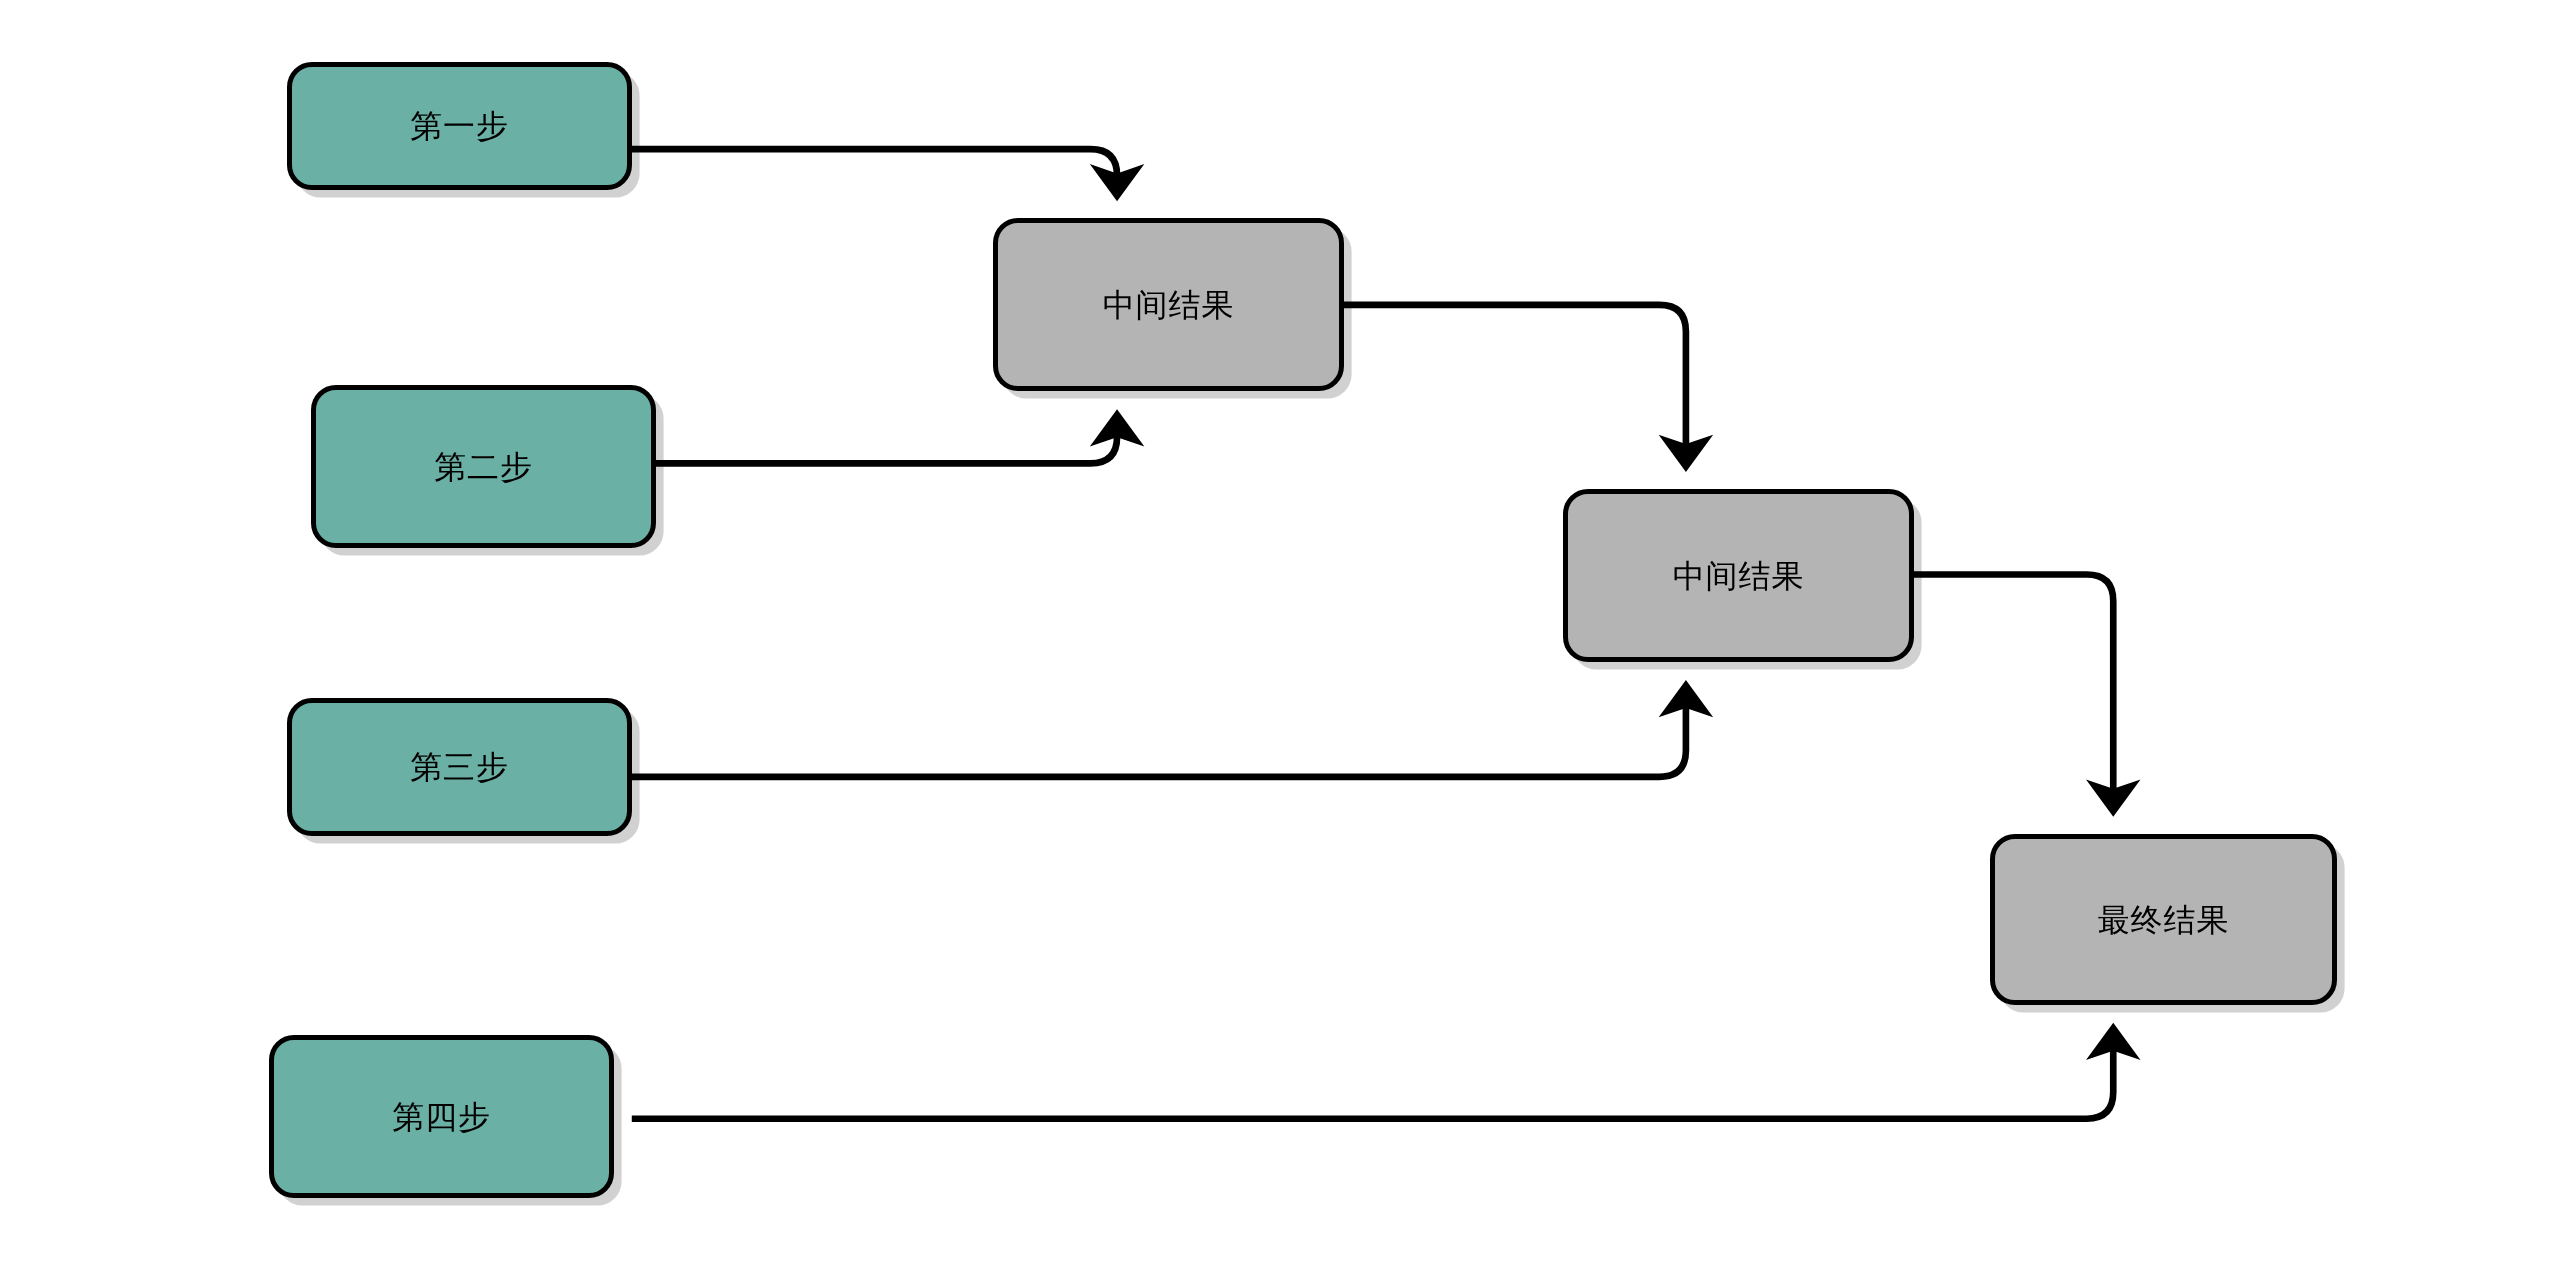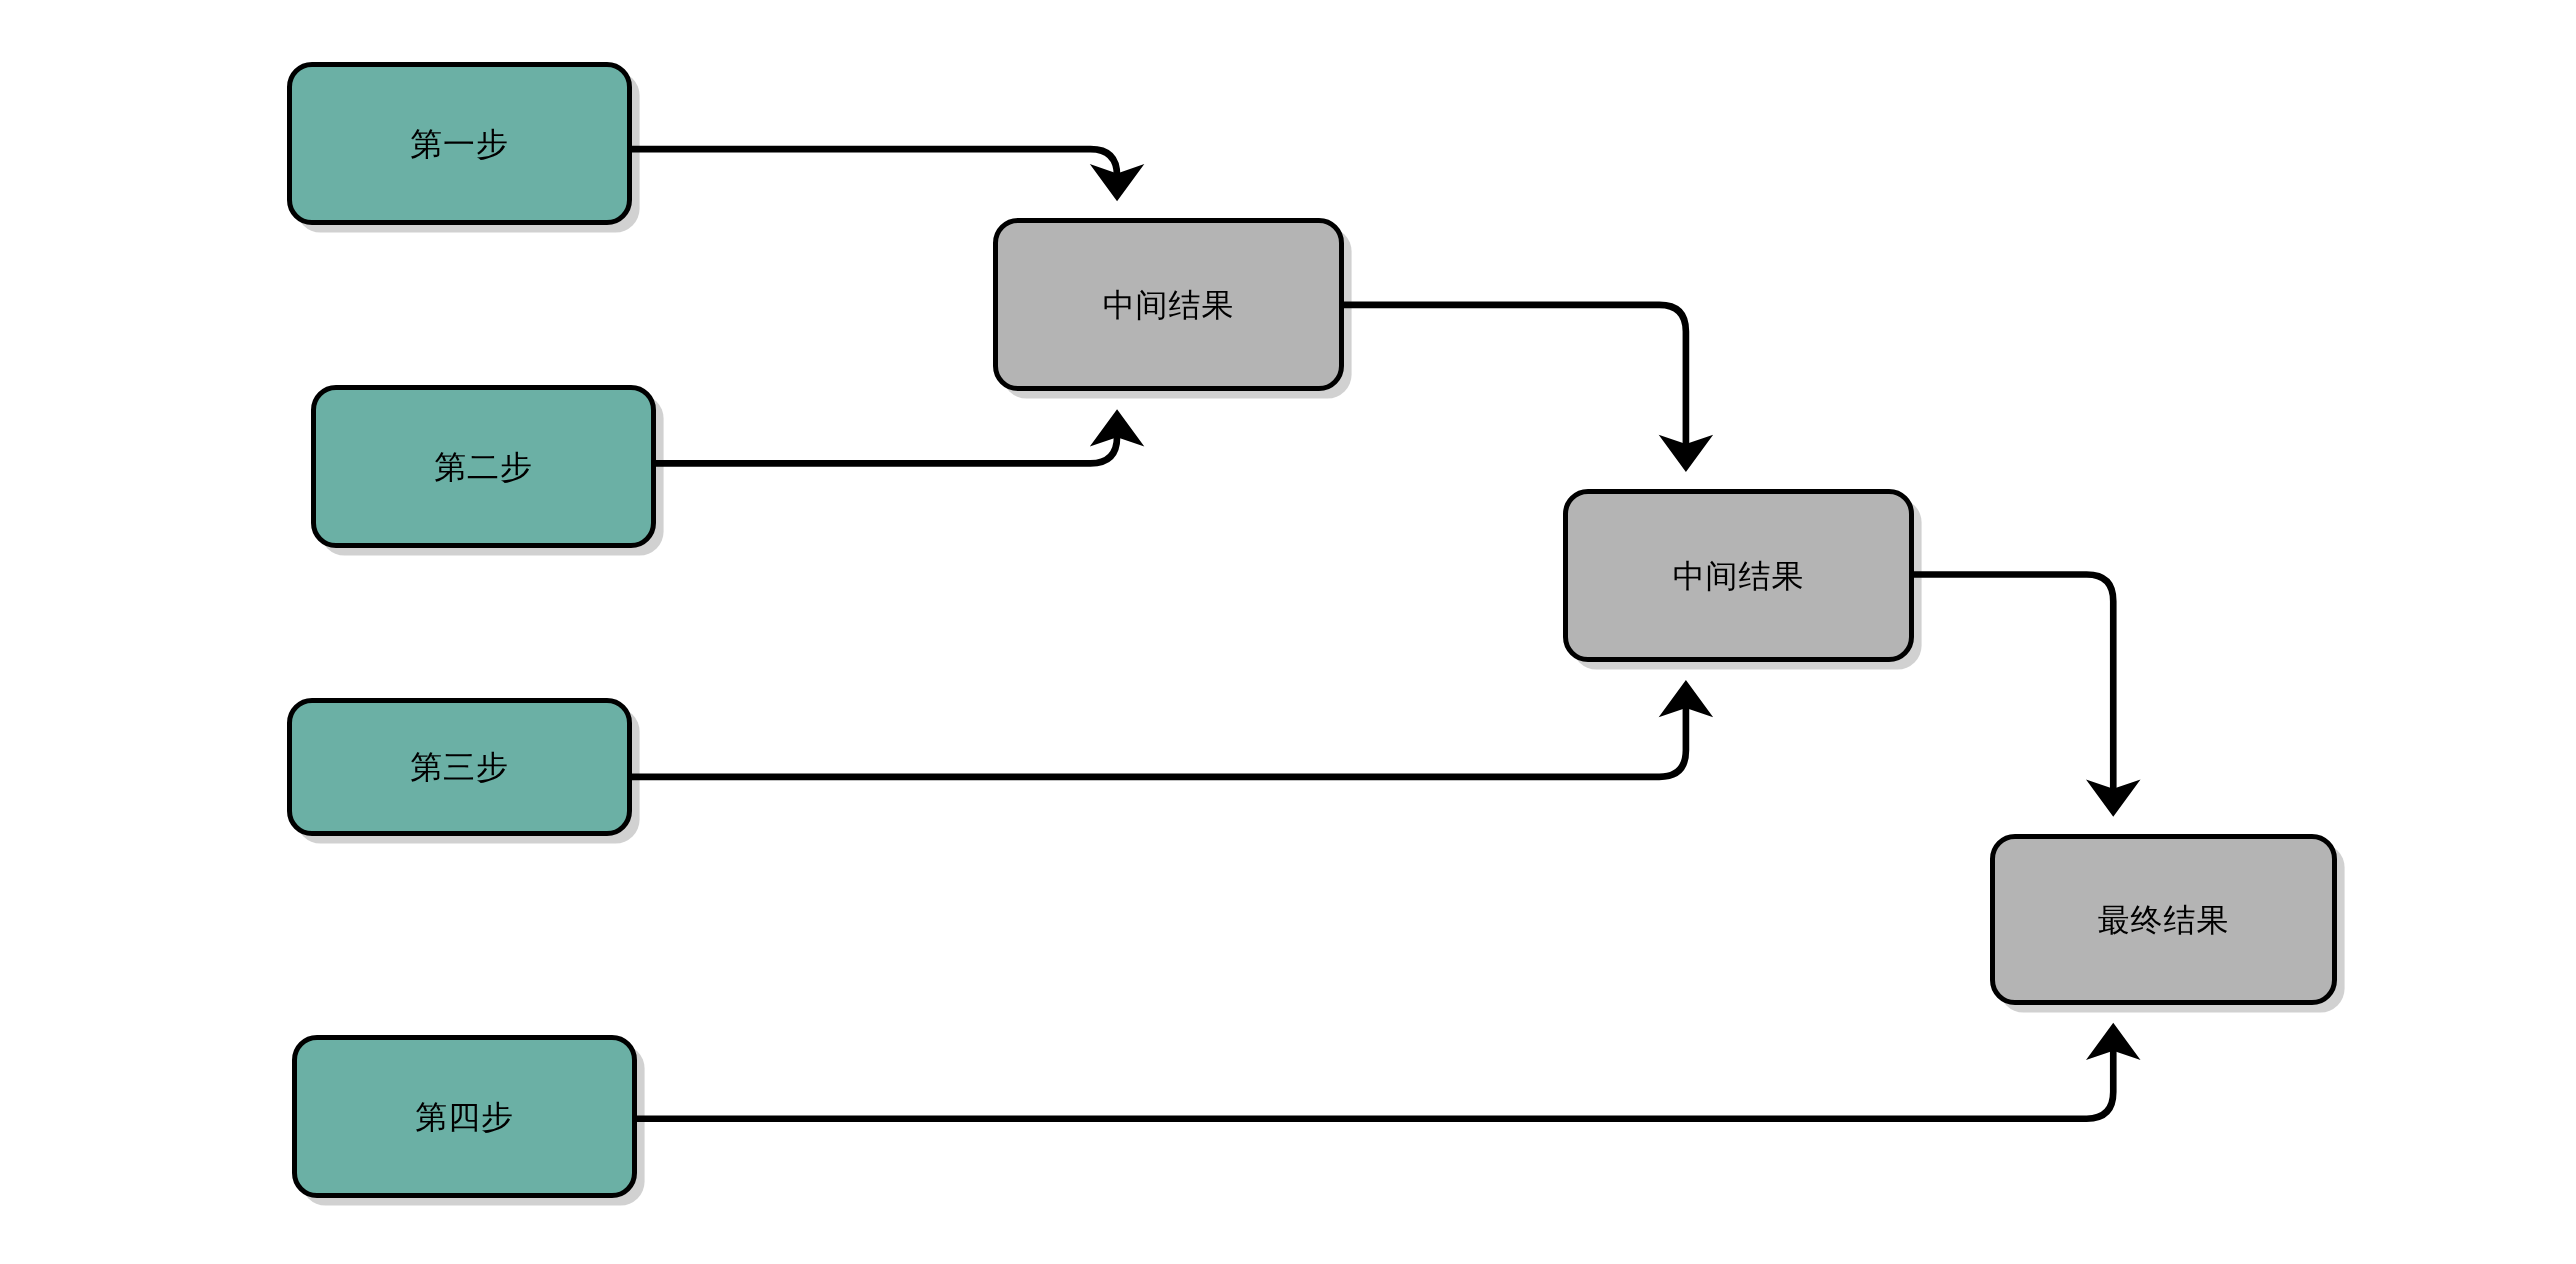--- a/index.html
+++ b/index.html
@@ -61,30 +61,30 @@
         <path d="M 665 157 L 1148 157 Q 1176 157 1176 185 L 1176 205" marker-end="url(#arrowhead)"></path>
         <path d="M 665 488 L 1148 488 Q 1176 488 1176 460 L 1176 438" marker-end="url(#arrowhead)"></path>
         <path d="M 1365 321 L 1747 321 Q 1775 321 1775 349 L 1775 490" marker-end="url(#arrowhead)"></path>
         <path d="M 665 818 L 1747 818 Q 1775 818 1775 790 L 1775 723" marker-end="url(#arrowhead)"></path>
         <path d="M 1965 605 L 2197 605 Q 2225 605 2225 633 L 2225 853" marker-end="url(#arrowhead)"></path>
         <path d="M 665 1178 L 2197 1178 Q 2225 1178 2225 1150 L 2225 1084" marker-end="url(#arrowhead)"></path>
       </g>
   </svg>
 
   <div id="nodes-group">
-      <div class="node teal" style="left: 287px; top: 62px; width: 345px; height: 163px;">
+      <div class="node teal" style="left: 287px; top: 62px; width: 345px; height: 128px;">
         <span class="node-label">第一步</span>
       </div>
       <div class="node teal" style="left: 287px; top: 385px; width: 345px; height: 163px; margin-left: 24px;">
         <span class="node-label">第二步</span>
       </div>
       <div class="node teal" style="left: 287px; top: 698px; width: 345px; height: 138px;">
         <span class="node-label">第三步</span>
       </div>
-      <div class="node teal" style="left: 292px; top: 1035px; width: 345px; height: 163px;">
+      <div class="node teal" style="left: 269px; top: 1035px; width: 345px; height: 163px;">
         <span class="node-label">第四步</span>
       </div>
       <div class="node gray" style="left: 945px; top: 218px; width: 351px; height: 173px;">
         <span class="node-label">中间结果</span>
       </div>
       <div class="node gray" style="left: 1515px; top: 489px; width: 351px; height: 173px;">
         <span class="node-label">中间结果</span>
       </div>
       <div class="node gray" style="left: 1942px; top: 834px; width: 347px; height: 171px;">
         <span class="node-label">最终结果</span>

